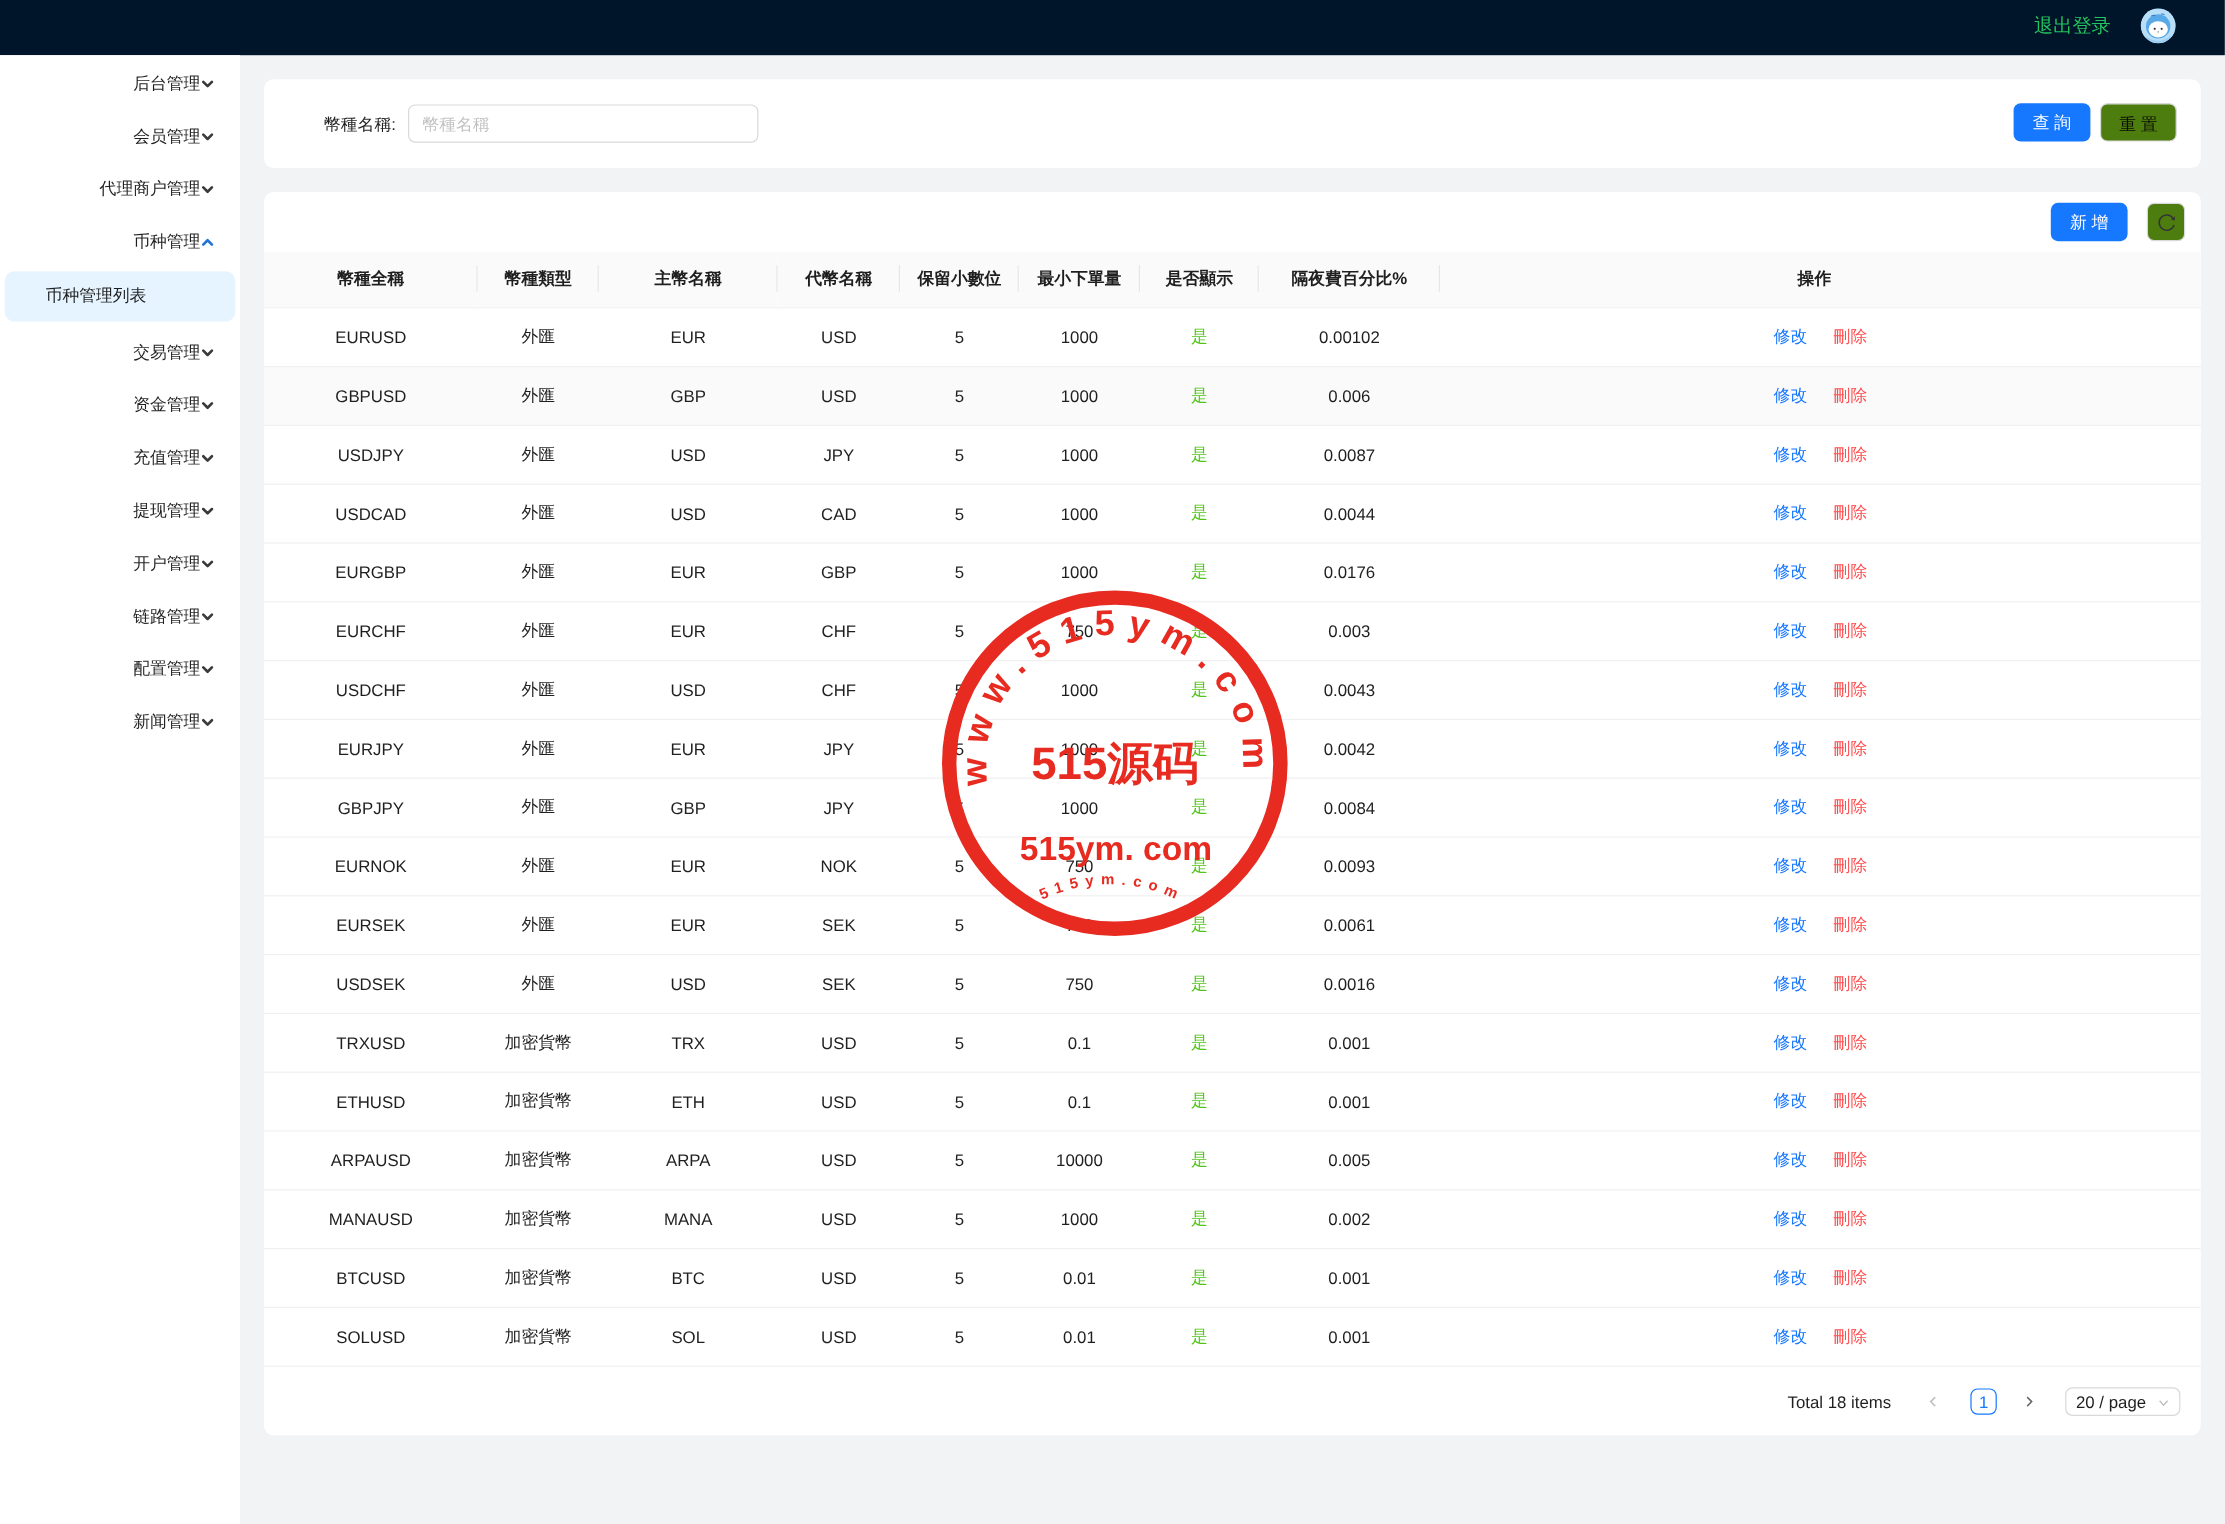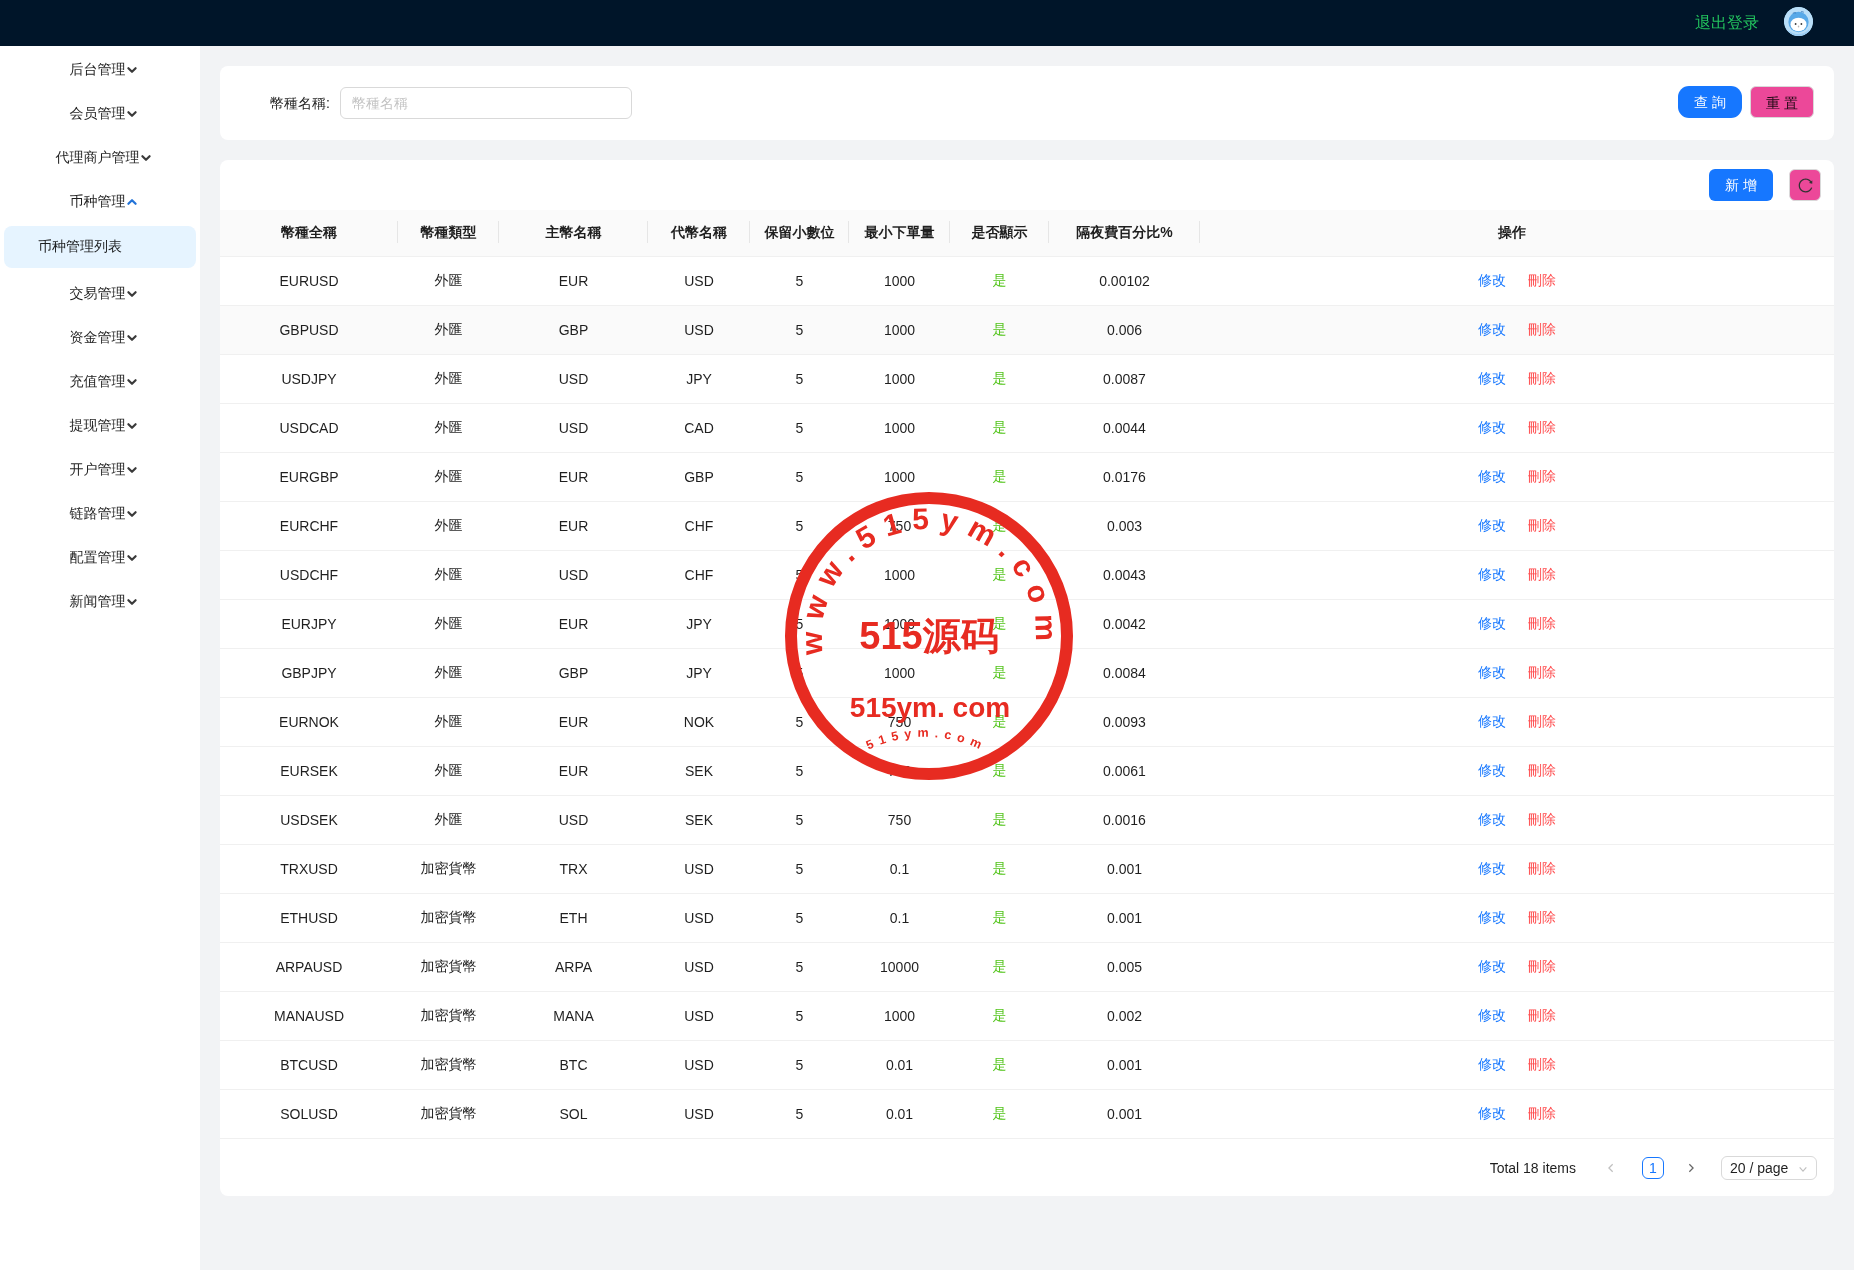--- a/index.html
+++ b/index.html
@@ -2,32 +2,32 @@
 <html><head><meta charset="utf-8">
 <style>
 * { margin:0; padding:0; box-sizing:border-box; }
 html,body { width:1854px; height:1270px; overflow:hidden; background:#f2f3f5;
   font-family:"Liberation Sans", sans-serif; color:rgba(0,0,0,.88); }
 .topbar { position:absolute; left:0; top:0; width:1854px; height:46px; background:#001529; }
 .tb-title { position:absolute; left:20px; top:0; line-height:46px; color:#fff; font-size:15px; font-weight:bold; }
 .tb-logout { position:absolute; right:95px; top:0; line-height:46px; color:#22c55e; font-size:16px; }
 .avatar { position:absolute; right:41px; top:7px; width:29px; height:29px; border-radius:50%; background:#a6d9f7; overflow:hidden; }
 .sidebar { position:absolute; left:0; top:46px; width:200px; height:1224px; background:#fff; padding-top:4px; }
-.mi { height:40px; margin:0 4px 4px; padding:0 17px 0 24px; display:flex; align-items:center; justify-content:center; font-size:14px; color:rgba(0,0,0,.88); }
+.mi { height:40px; margin:0 4px 4px; padding:0 17px 0 24px; display:flex; align-items:center; justify-content:flex-end; font-size:14px; color:rgba(0,0,0,.88); }
 .chev { display:flex; }
 .sub { height:42px; margin:0 4px 6px; border-radius:8px; background:#e6f4ff; line-height:40px; padding-left:34px; font-size:14px; color:rgba(0,0,0,.88); }
 .content { position:absolute; left:200px; top:46px; width:1654px; height:1224px; padding:20px; }
 .card { background:#fff; border-radius:8px; }
 .card1 { height:74px; position:relative; margin-bottom:20px; }
 .lbl { position:absolute; left:50px; top:0; line-height:74px; font-size:14px; }
 .inp { position:absolute; left:120px; top:21px; width:292px; height:32px; border:1px solid #d9d9d9; border-radius:6px; line-height:30px; padding-left:11px; font-size:14px; color:rgba(0,0,0,.25); }
 .btn { position:absolute; height:32px; border-radius:6px; font-size:14px; text-align:center; line-height:32px; }
 .btn-blue { background:#1677ff; color:#fff; }
-.btn-plain { background:#ec4899; border:1px solid #d9d9d9; color:rgba(0,0,0,.88); }
-.b-query { left:1458px; top:20px; width:64px;border-radius:11px; }
+.btn-plain { background:#4d7c0f; border:1px solid #d9d9d9; color:rgba(0,0,0,.88); }
+.b-query { left:1458px; top:20px; width:64px; }
 .b-reset { left:1530px; top:20px; width:64px; }
 .card2 { height:1036px; position:relative; }
 .b-add { left:1489px; top:9px; width:64px; }
 .b-refresh { left:1569px; top:9px; width:32px; height:32px; padding-top:7px; line-height:14px; }
 table { position:absolute; left:0; top:50px; width:1614px; border-collapse:collapse; table-layout:fixed; font-size:14px; }
 th { height:46px; background:#fafafa; font-weight:bold; font-size:14px; border-bottom:1px solid #f0f0f0; position:relative; }
 th:not(:last-child)::after { content:""; position:absolute; right:0; top:11px; width:1px; height:22px; background:rgba(0,0,0,.08); }
 td { height:49px; text-align:center; border-bottom:1px solid #f0f0f0; }
 th:last-child { padding-right:10px; }
 .yes { color:#52c41a; }

